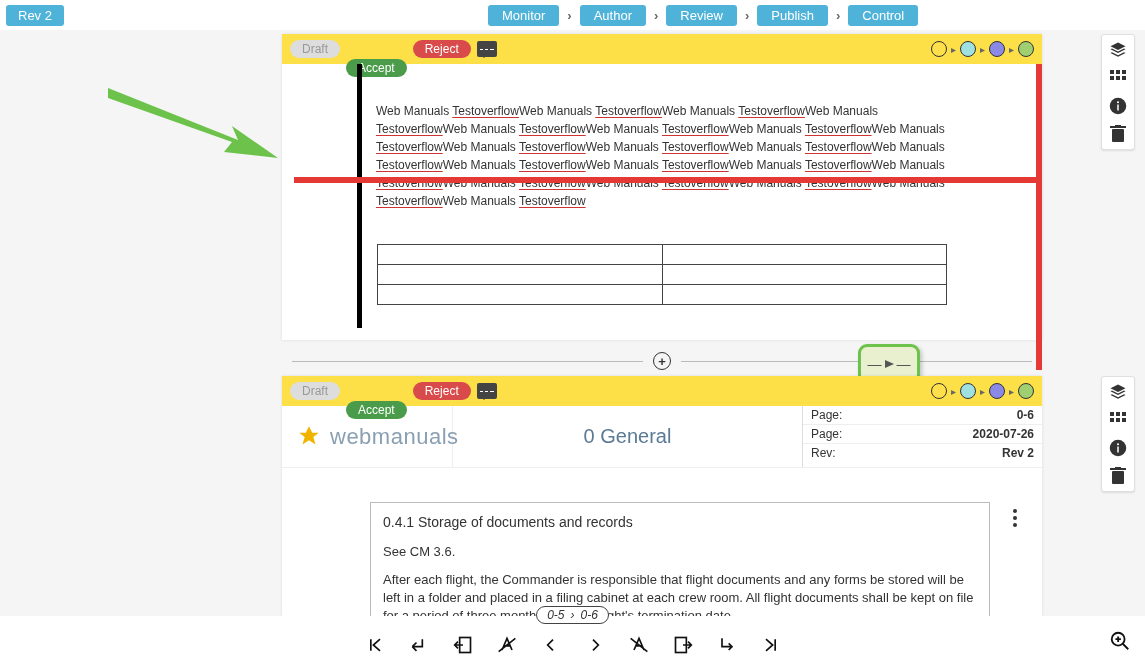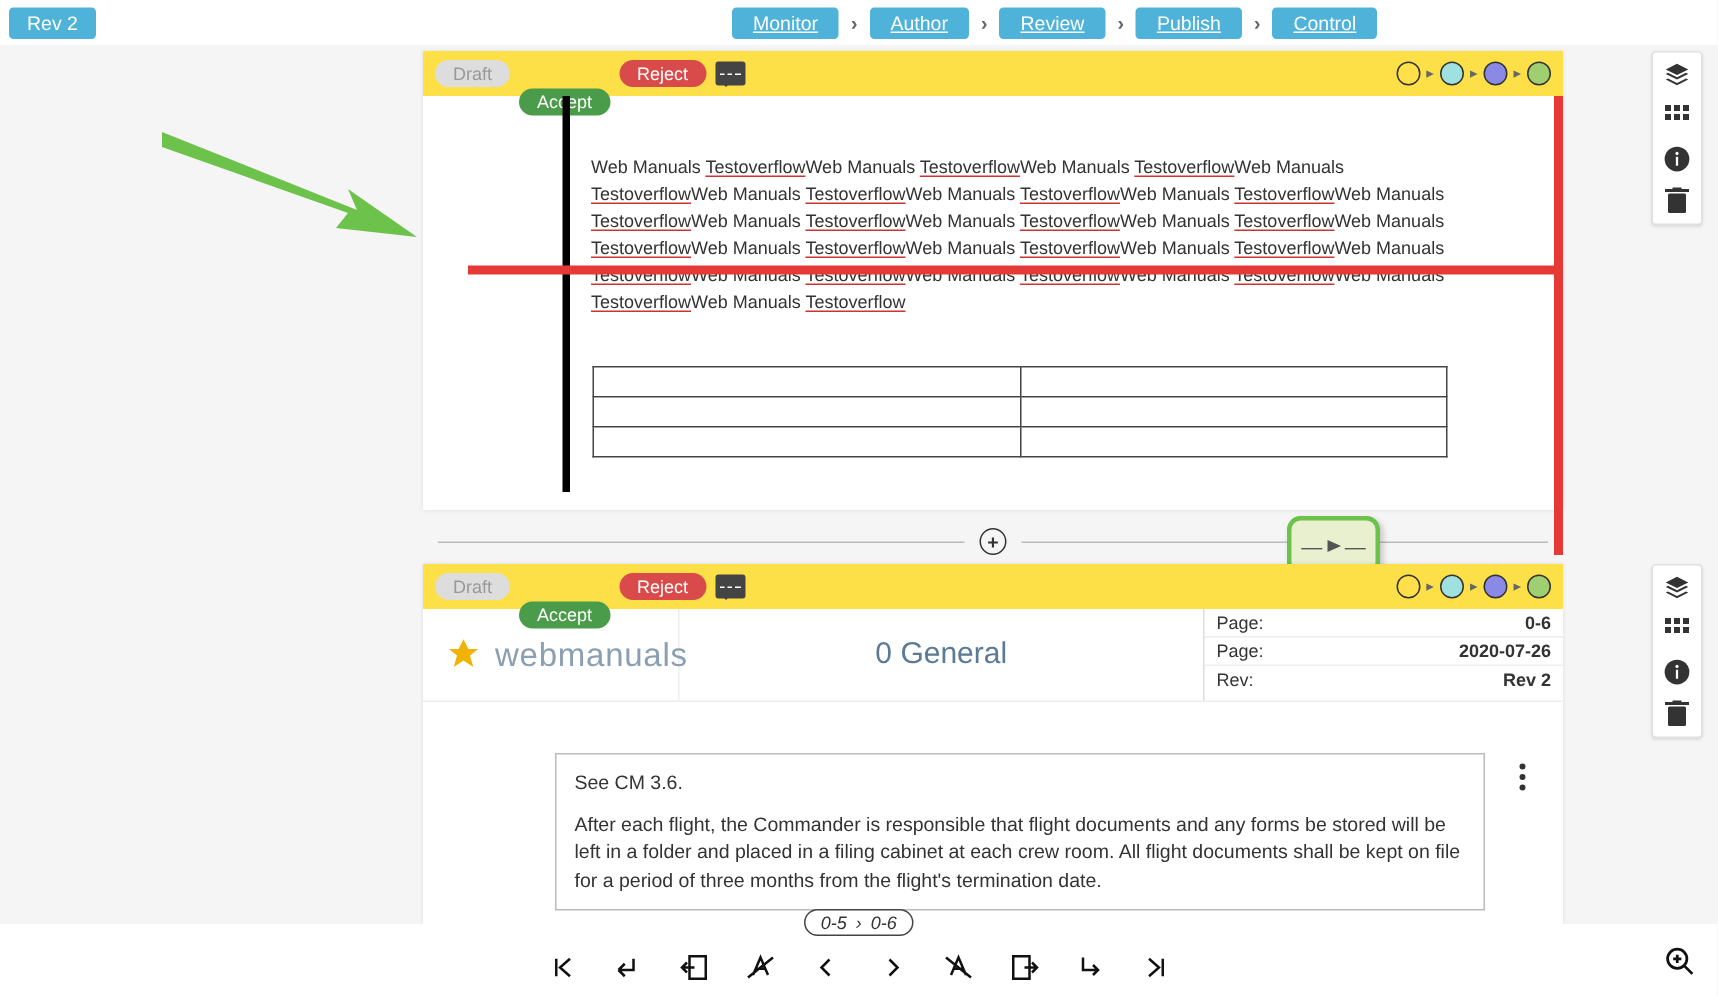--- a/index.html
+++ b/index.html
@@ -34,21 +34,20 @@
     align-items: center;
     gap: 8px;
     margin-left: 420px;
   }
   .wf-step {
     background: #4fb3d9;
     color: #fff;
     padding: 3px 14px;
     border-radius: 3px;
     font-size: 13px;
-    text-decoration: underline;
   }
   .wf-sep { color: #666; font-weight: bold; }
   
   .stage {
     position: absolute;
     left: 0; right: 0;
     top: 30px; bottom: 48px;
   }
   .pane {
     position: absolute;
@@ -120,21 +119,20 @@
     box-shadow: 0 1px 2px rgba(0,0,0,0.1);
   }
   .ss1 { top: 4px; }
   .ss2 { top: 346px; }
   .ic { width: 18px; height: 18px; display: flex; align-items: center; justify-content: center; color: #333; }
   
   .pane1-body {
     position: relative;
     padding: 6px 0 0 0;
     height: 216px;
-    margin-left: 18px;
   }
   .black-col {
     position: absolute;
     left: 75px; top: 0; width: 5px; height: 264px;
     background: #000;
   }
   .text-block {
     position: absolute;
     left: 94px; top: 38px; width: 570px;
     font-size: 12px; color: #333;
@@ -436,20 +434,21 @@
               <b>Rev 2</b>
             </div>
         </div>
       </div>
       <div class="content-block">
         <div class="kebab">
             <span></span>
             <span></span>
             <span></span>
           </div>
+        <h4>0.4.1 Storage of documents and records</h4>
         <p style="margin-bottom:10px">See CM 3.6.</p>
         <p>After each flight, the Commander is responsible that flight documents and any forms be stored will be left in a folder and placed in a filing cabinet at each crew room. All flight documents shall be kept on file for a period of three months from the flight's termination date.</p>
       </div>
     </div>
   </div>
 
   <div class="sidestrip ss2">
     <div class="ic">
       <svg width="18" height="18" viewBox="0 0 24 24" fill="#333">
           <path d="M12 2l10 5-10 5L2 7l10-5zm0 12l8-4 2 1-10 5L2 11l2-1 8 4zm0 5l8-4 2 1-10 5L2 16l2-1 8 4z"></path>

